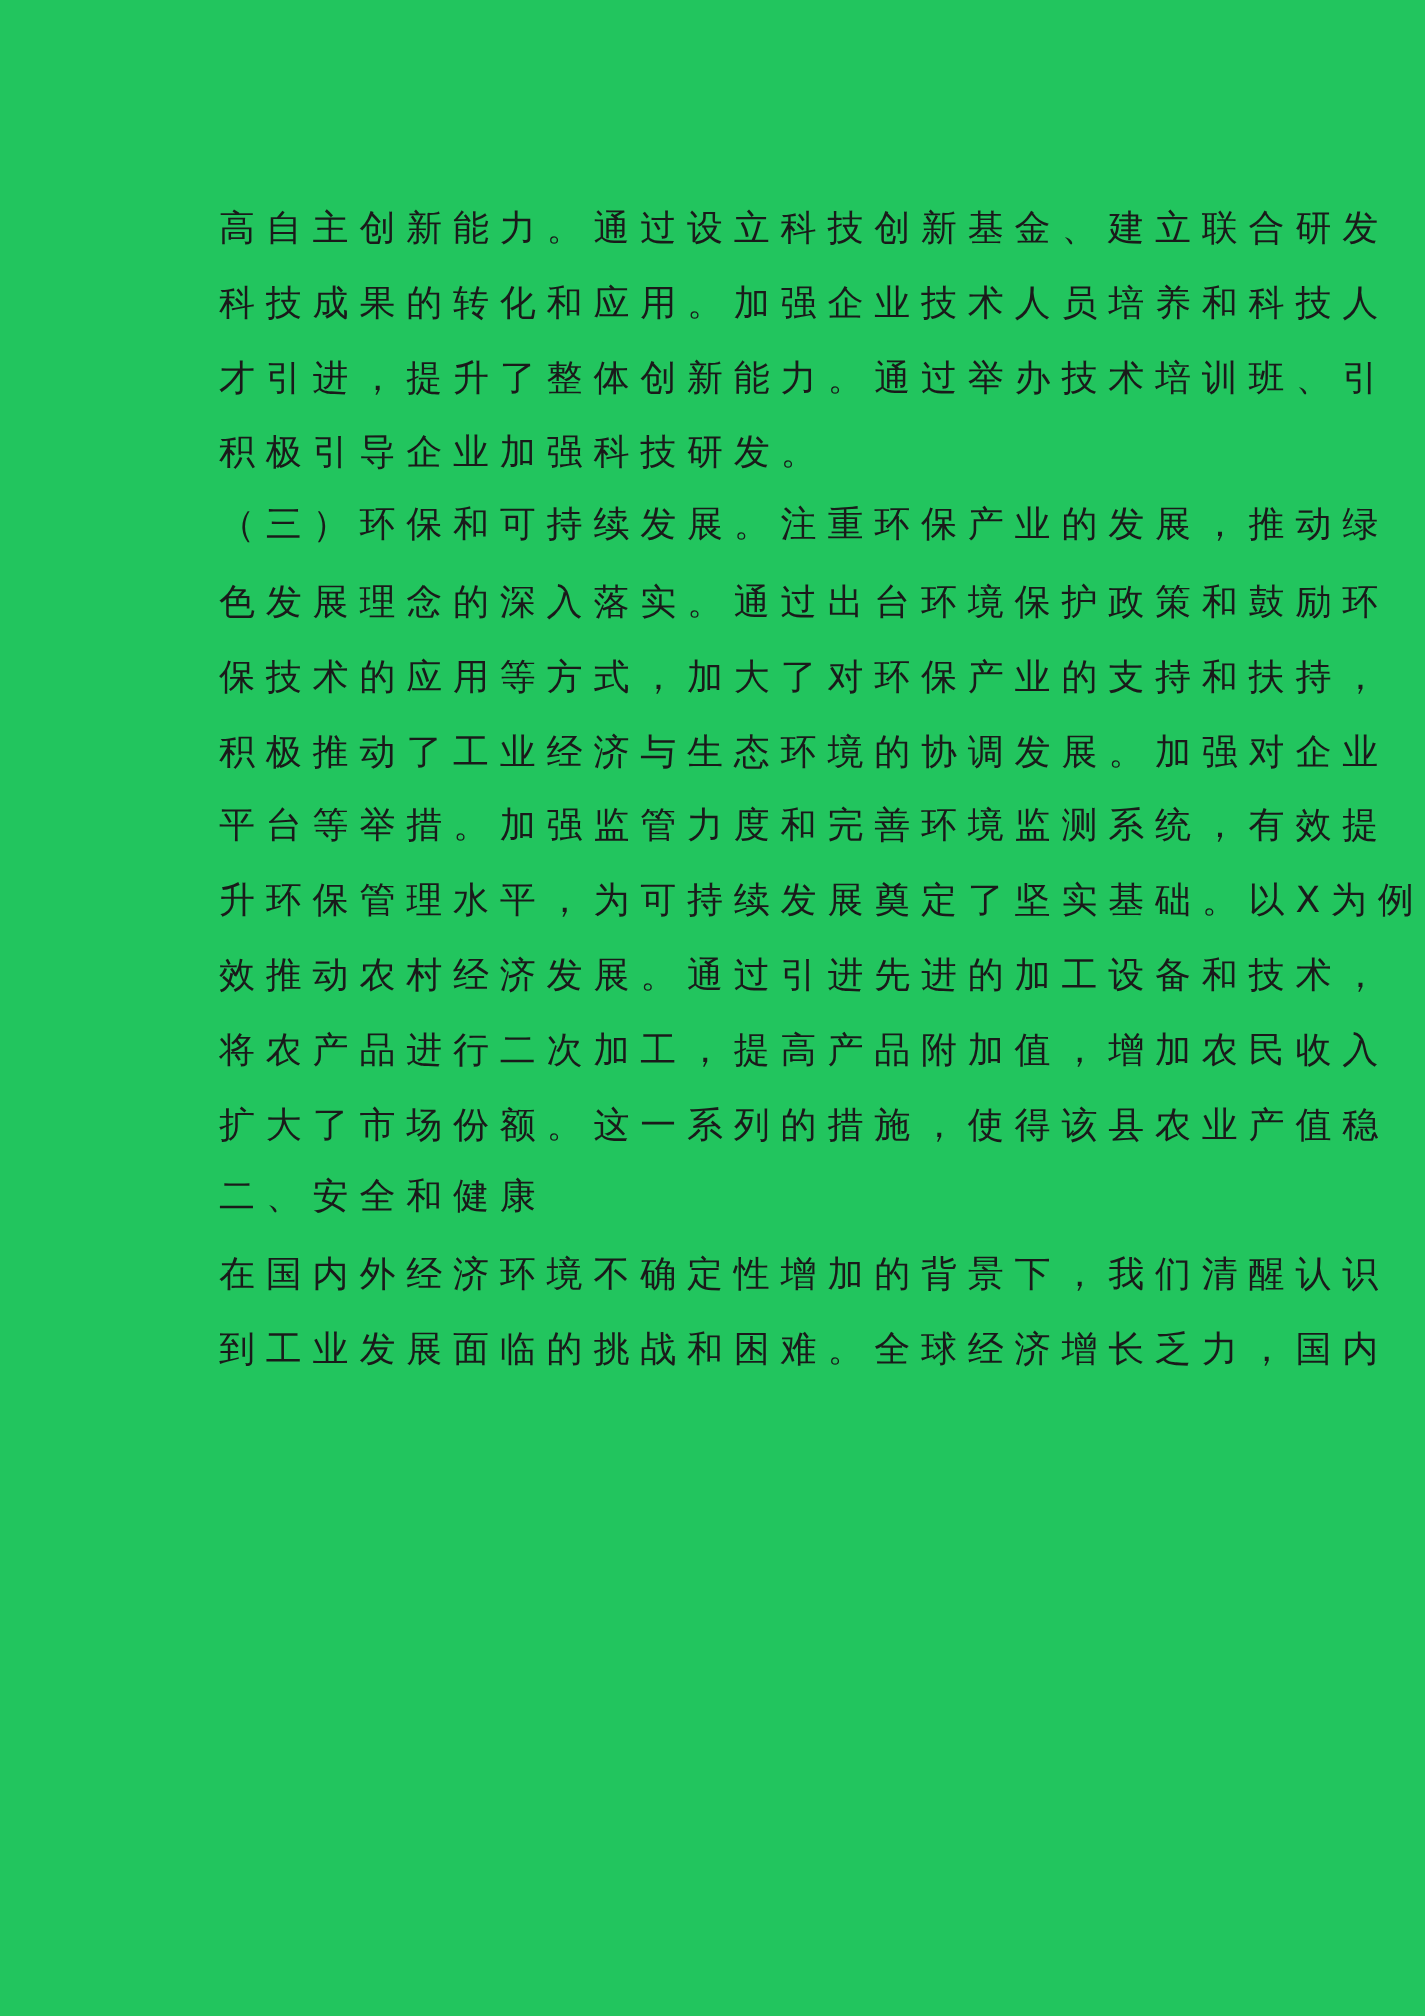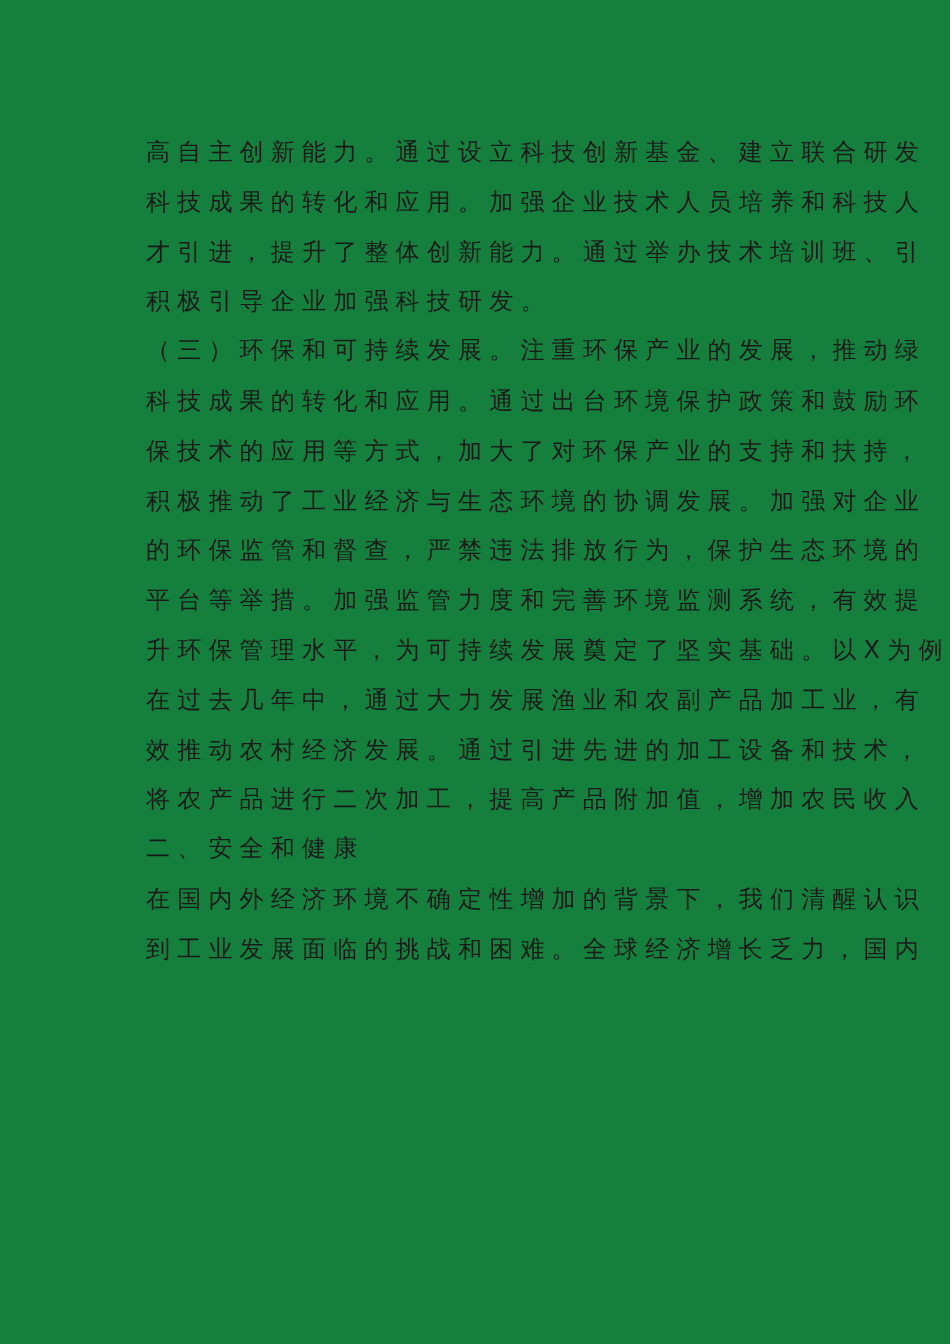--- a/index.html
+++ b/index.html
@@ -12,21 +12,21 @@
       height: 1344px;
       position: relative;
       overflow: hidden;
     }
     .page {
       position: absolute;
       left: 0;
       top: 0;
       width: 950px;
       height: 1344px;
-      background: #15803d;
+      background: #22c55e;
     }
     .body-text {
       position: absolute;
       left: 146px;
       top: 128px;
       width: 700px;
       margin: 0;
       padding: 0;
       list-style: none;
     }
@@ -48,26 +48,25 @@
 </head>
 <body>
 
 <div class="page">
   <div class="body-text">
     <span class="line">高自主创新能力。通过设立科技创新基金、建立联合研发</span>
     <span class="line">科技成果的转化和应用。加强企业技术人员培养和科技人</span>
     <span class="line">才引进，提升了整体创新能力。通过举办技术培训班、引</span>
     <span class="line">积极引导企业加强科技研发。</span>
     <span class="line heading">（三）环保和可持续发展。注重环保产业的发展，推动绿</span>
-    <span class="line">科技成果的转化和应用。通过出台环境保护政策和鼓励环</span>
+    <span class="line">色发展理念的深入落实。通过出台环境保护政策和鼓励环</span>
     <span class="line">保技术的应用等方式，加大了对环保产业的支持和扶持，</span>
     <span class="line">积极推动了工业经济与生态环境的协调发展。加强对企业</span>
-    <span class="line">的环保监管和督查，严禁违法排放行为，保护生态环境的</span>
     <span class="line">平台等举措。加强监管力度和完善环境监测系统，有效提</span>
     <span class="line">升环保管理水平，为可持续发展奠定了坚实基础。以X为例，</span>
-    <span class="line">在过去几年中，通过大力发展渔业和农副产品加工业，有</span>
     <span class="line">效推动农村经济发展。通过引进先进的加工设备和技术，</span>
     <span class="line">将农产品进行二次加工，提高产品附加值，增加农民收入</span>
+    <span class="line">扩大了市场份额。这一系列的措施，使得该县农业产值稳</span>
     <span class="line heading">二、安全和健康</span>
     <span class="line">在国内外经济环境不确定性增加的背景下，我们清醒认识</span>
     <span class="line">到工业发展面临的挑战和困难。全球经济增长乏力，国内</span>
   </div>
 </div>
 
 </body></html>

